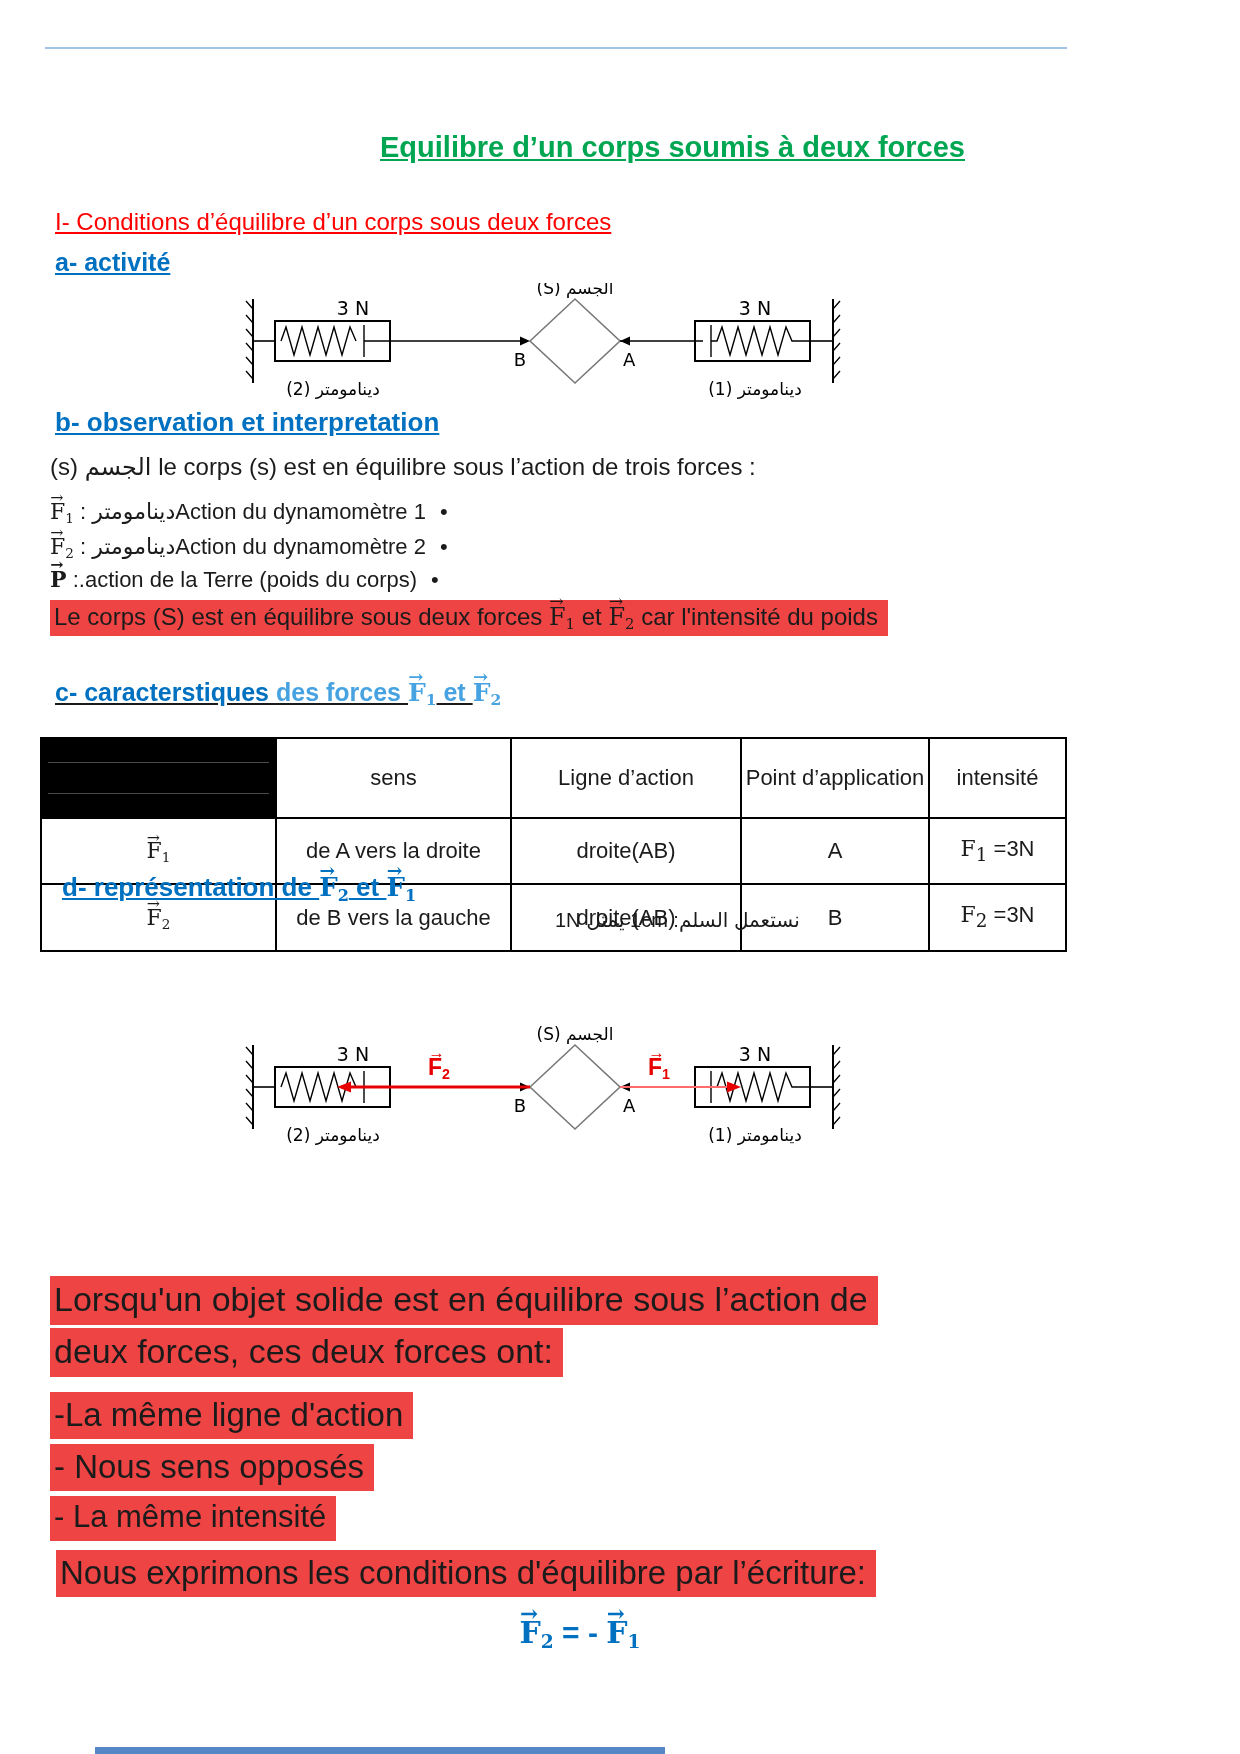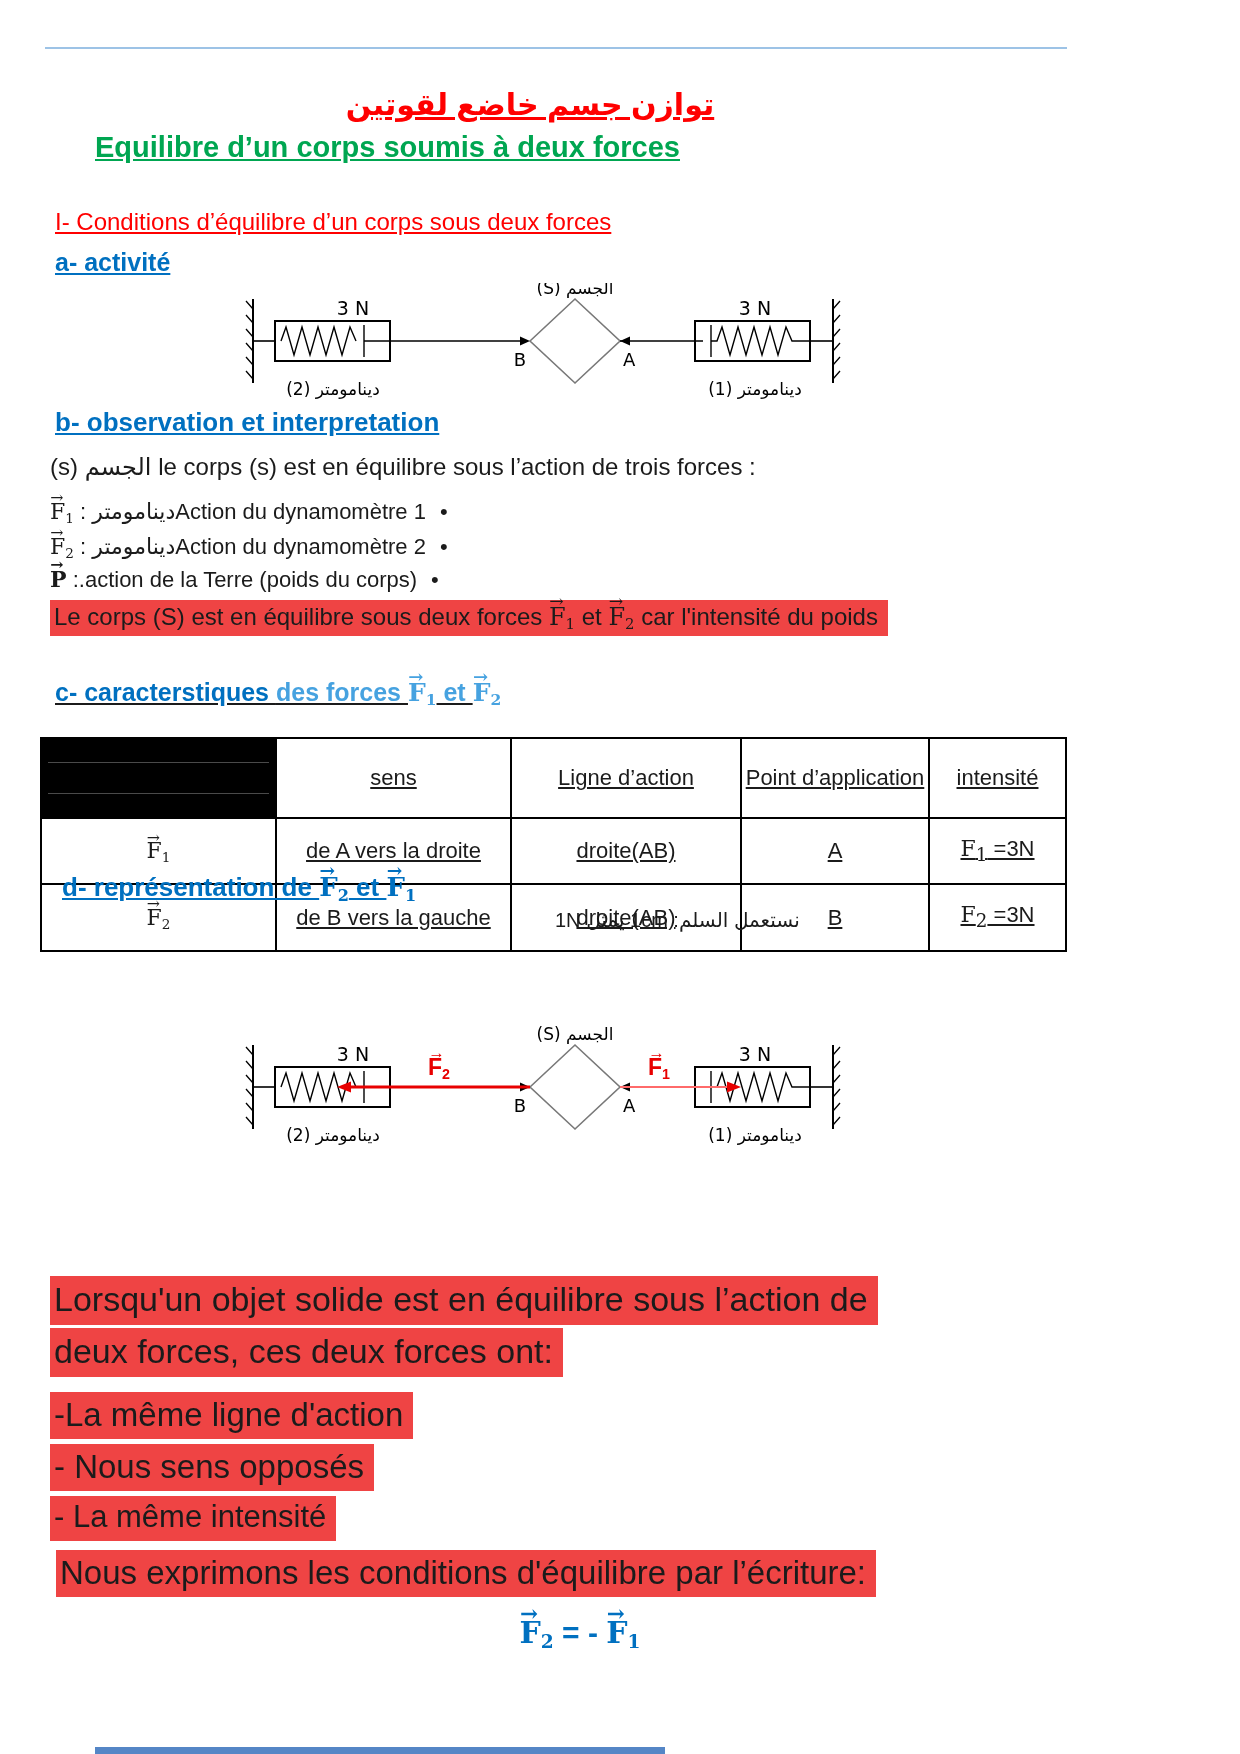--- a/index.html
+++ b/index.html
@@ -15,38 +15,37 @@
   .red{color:#ff0000;}
   .green{color:#00a651;}
   
   .vec{position:relative;display:inline-block;line-height:1;}
   .vec .arr{position:absolute;left:0.02em;top:-0.68em;font-size:0.72em;line-height:1;}
   .vec sub{font-size:0.62em;vertical-align:-0.28em;line-height:1;}
   .top-rule{background:#9dc3e6;height:2px;}
   .banner{background:#5586c6;}
   .bottom-bar{background:#5586c6;}
   table.char{border-collapse:collapse;table-layout:fixed;width:1025px;font-size:22px;}
-  table.char td{border:2px solid #000;text-align:center;vertical-align:middle;padding:16px 3px;text-decoration:underline;}
+  table.char td{border:2px solid #000;text-align:center;vertical-align:middle;padding:16px 3px;}
   td.cell-black{background:#000;padding:0;}
   td.cell-black .black-inner{border-top:1px solid #4a4a4a;border-bottom:1px solid #4a4a4a;height:30px;margin:7px 3px;}
   td.ta-r{text-align:right;padding-right:5px;}
   .dot{margin-left:14px;}
   svg text{font-family:"DejaVu Sans",sans-serif;fill:#000;}
   .fr-label{color:#e80000;font-weight:bold;font-size:23px;}
   .fr-label .arr{color:#e80000;}
 </style>
 </head>
 <body>
 
 <div class="page">
 
   <div class="abs top-rule" style="left:45px;top:47px;width:1022px;"></div>
 
-  <div class="abs red b u" style="left:95px;top:86px;width:870px;text-align:center;font-size:30px;direction:rtl;">توازن جسم خاضع لقوتين</div>
-  <div class="abs green b u" style="left:95px;top:129px;width:870px;text-align:left;font-size:29px;">Equilibre d’un corps soumis à deux forces</div>
+  <div class="abs green b u" style="left:95px;top:129px;width:870px;text-align:right;font-size:29px;">Equilibre d’un corps soumis à deux forces</div>
 
   <div class="abs red u" style="left:55px;top:207px;font-size:24px;">I- Conditions d’équilibre d’un corps sous deux forces</div>
 
   <div class="abs blue b u" style="left:55px;top:247px;font-size:25px;">a- activité</div>
 
   <svg class="abs" style="left:243px;top:283px;" width="600" height="118" viewBox="0 0 600 118">
     <g stroke="#000" stroke-width="2">
       <line x1="10" y1="16" x2="10" y2="100"></line>
       <path d="M10 26 L3 18 M10 40 L3 32 M10 54 L3 46 M10 68 L3 60 M10 82 L3 74 M10 96 L3 88" stroke-width="1.3"></path>
     </g>

